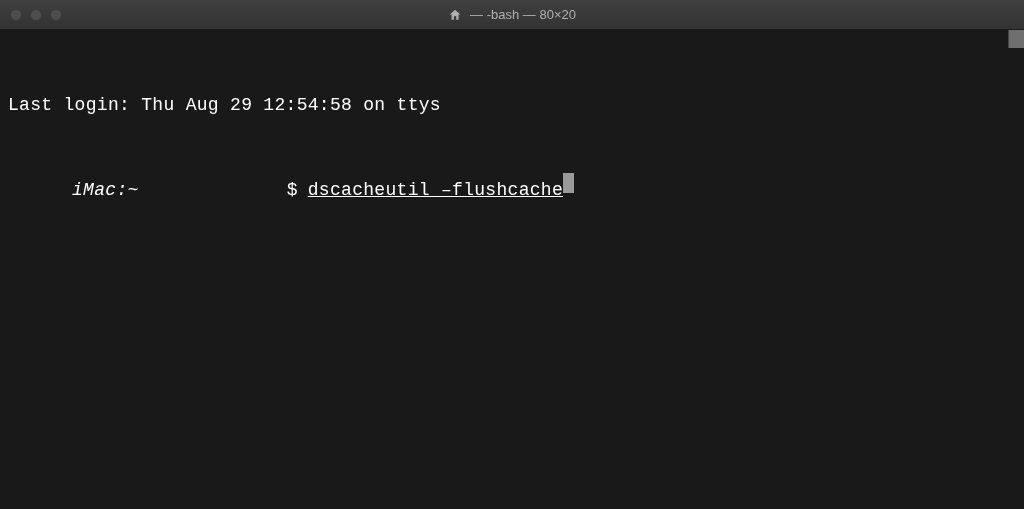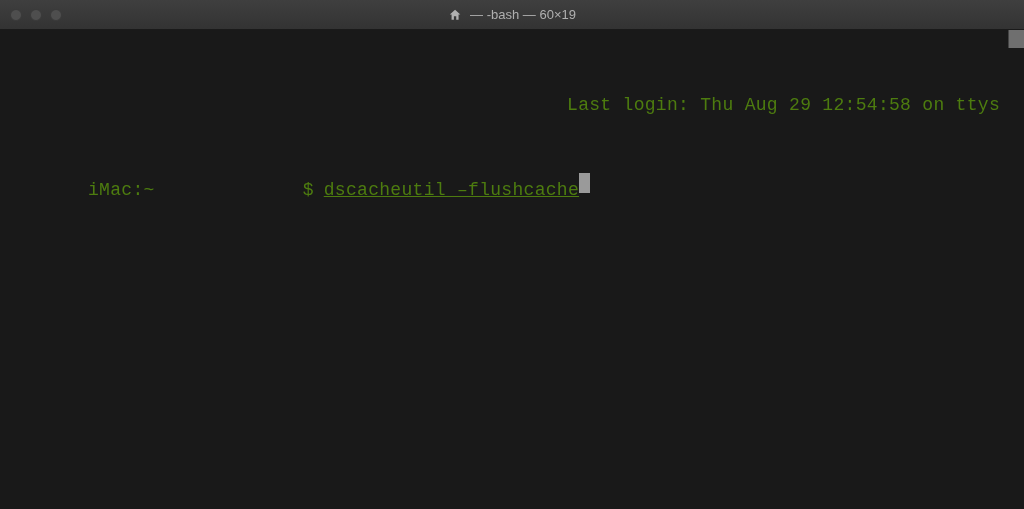--- a/index.html
+++ b/index.html
@@ -44,39 +44,39 @@
       font-family: -apple-system, BlinkMacSystemFont, "Helvetica Neue", sans-serif;
     }
     .home-icon svg {
       width: 14px;
       height: 14px;
       fill: #b0b0b0;
       display: block;
     }
     .terminal-body {
       background: #191919;
-      color: #4d7c0f;
-      padding: 6px 24px;
+      color: #ffffff;
+      padding: 6px 8px;
       height: calc(509px - 30px);
       font-size: 18px;
       line-height: 1.55;
       letter-spacing: 0.3px;
       white-space: pre;
       position: relative;
-      text-align: right;
     }
     .line1 {
       display: block;
     }
     .line2 {
       display: flex;
       align-items: baseline;
     }
     .prompt-host {
       padding-left: 64px;
+      font-style: italic;
     }
     .prompt-sign {
       padding-left: 148px;
     }
     .cmd {
       padding-left: 10px;
       text-decoration: underline;
     }
     .block-cursor {
       display: inline-block;
@@ -104,21 +104,21 @@
     <div class="traffic-light"></div>
     <div class="traffic-light"></div>
     <div class="traffic-light"></div>
   </div>
   <div class="titlebar-center">
     <span class="home-icon">
       <svg viewBox="0 0 24 24">
           <path d="M12 3l9 8h-3v9h-4v-6h-4v6H6v-9H3l9-8z"></path>
         </svg>
     </span>
-    <span>— -bash — 60×19</span>
+    <span>— -bash — 80×20</span>
   </div>
 </div>
 
 <div class="terminal-body">
   <span class="line1">Last login: Thu Aug 29 12:54:58 on ttys</span>
   <span class="line2"><span class="prompt-host">iMac:~</span><span class="prompt-sign">$</span><span class="cmd">dscacheutil –flushcache</span><span class="block-cursor"></span></span>
 </div>
 
 <div class="scrollbar"></div>
 

